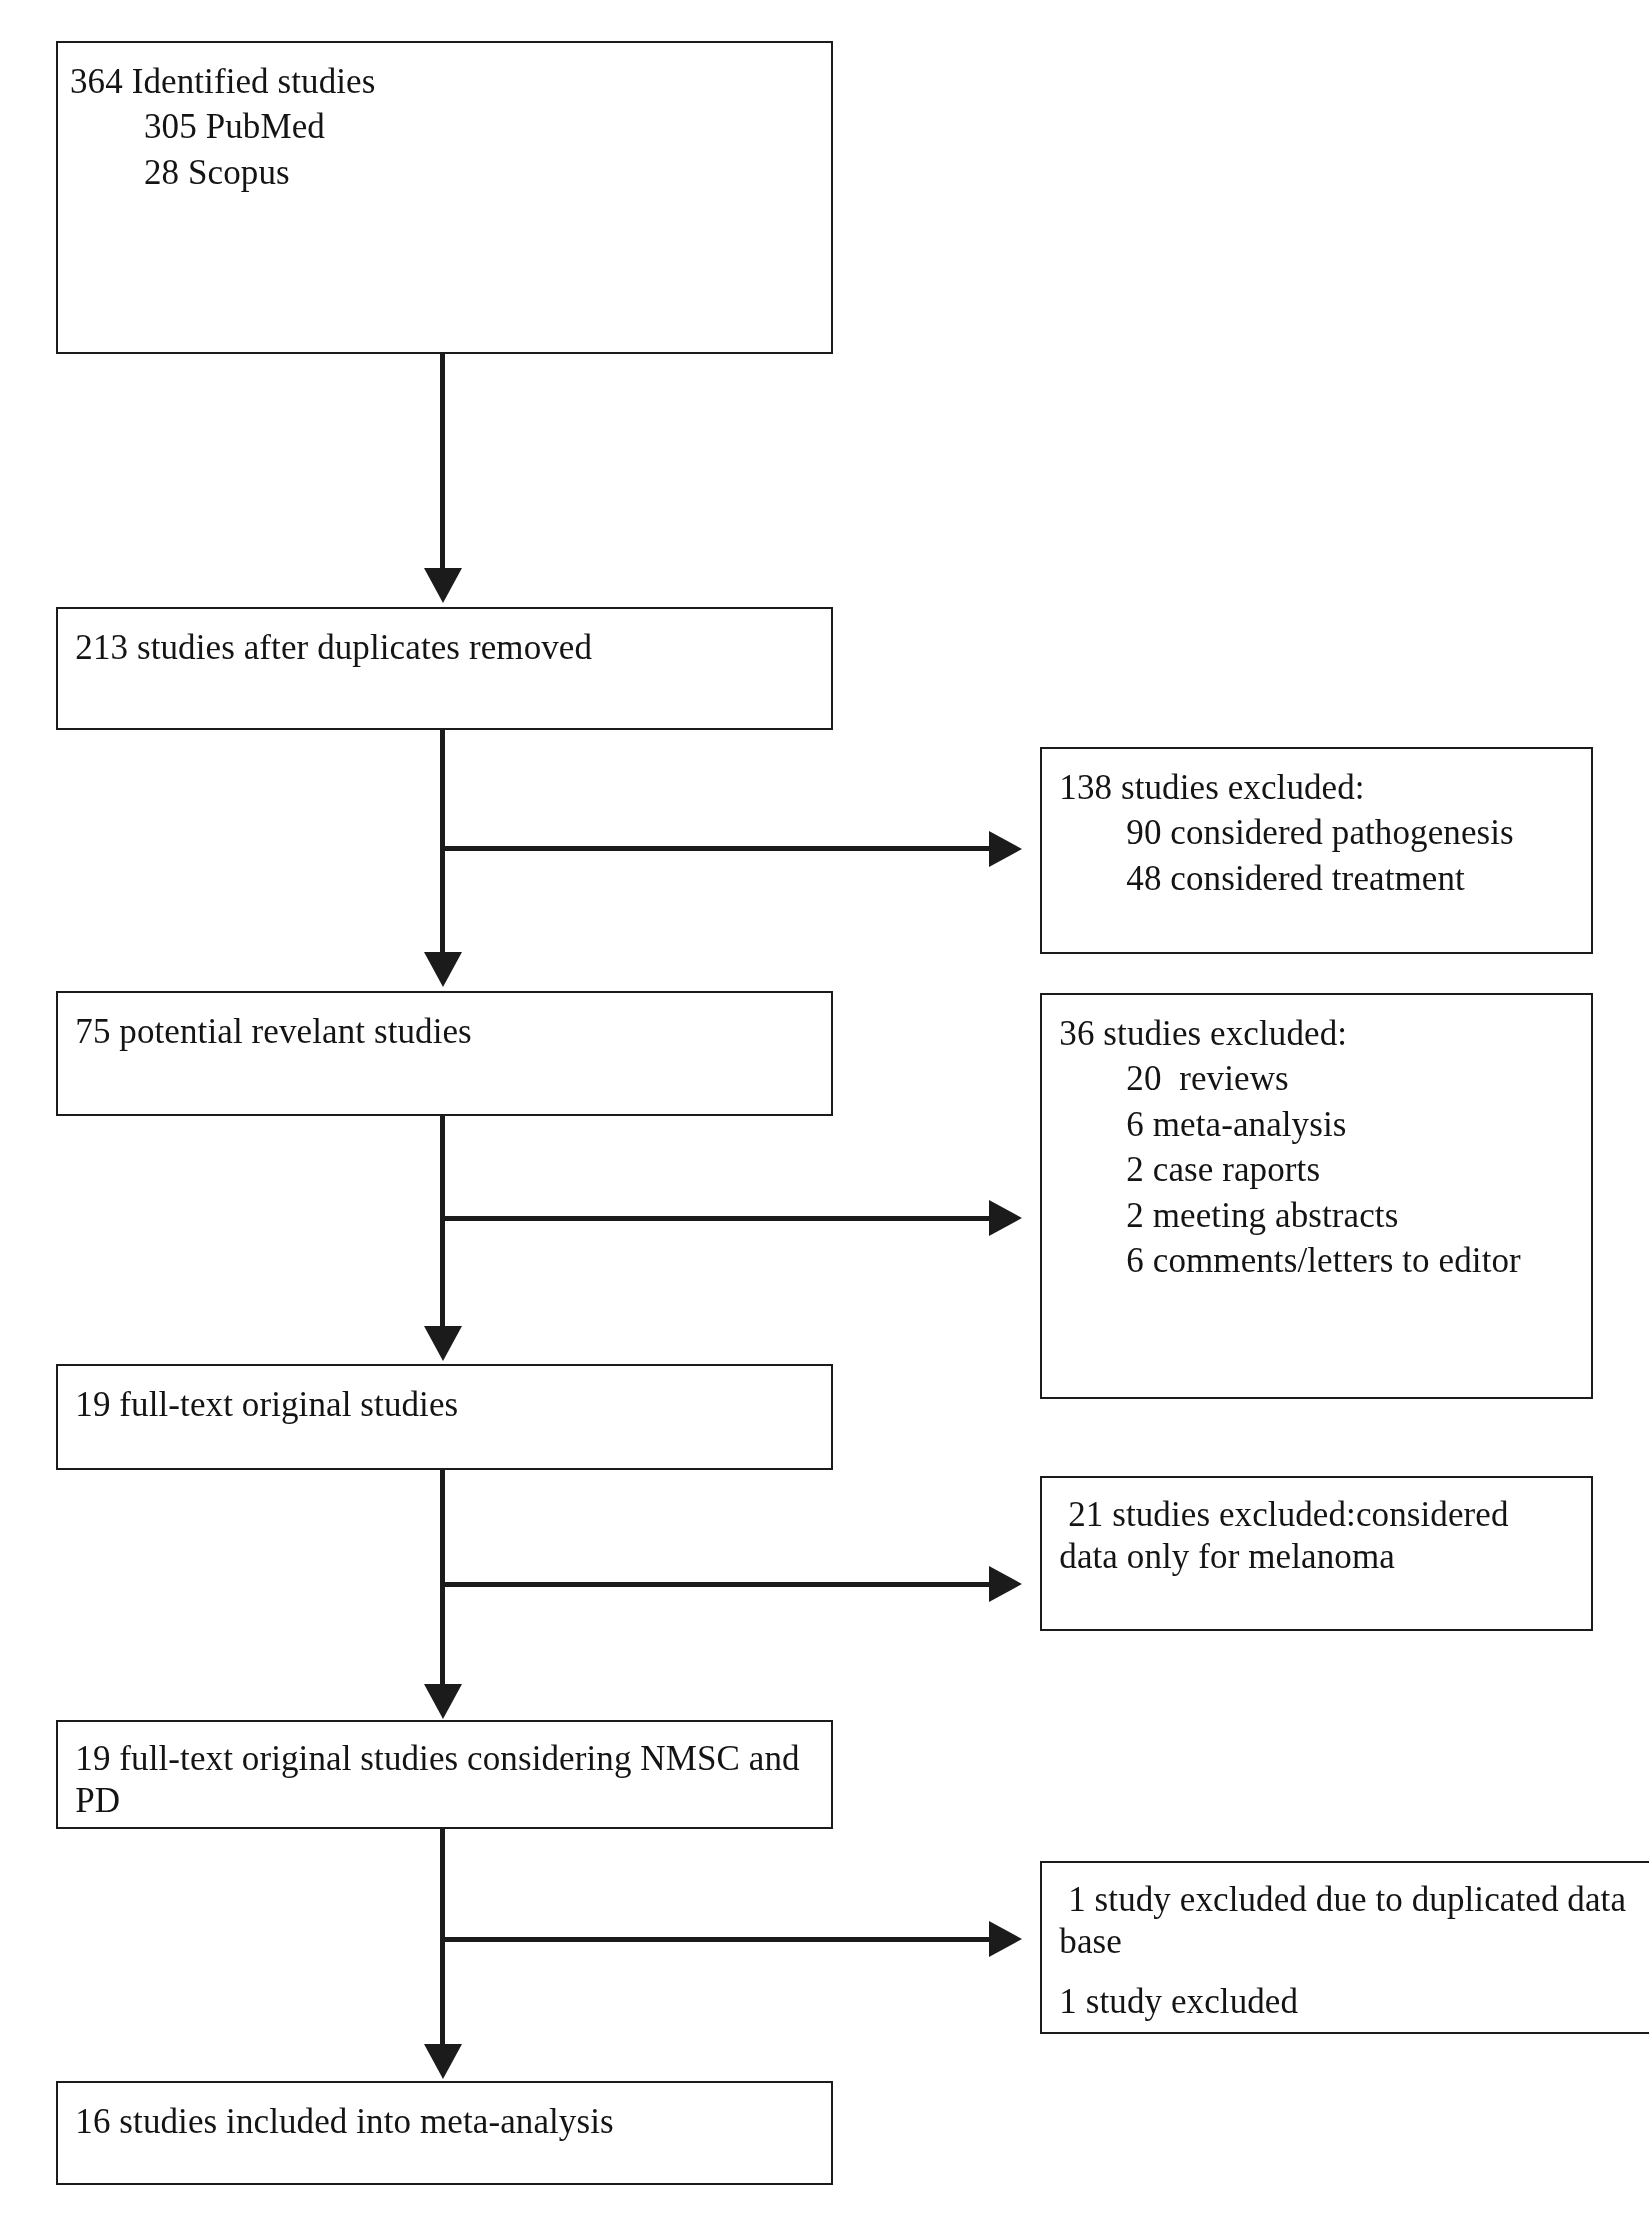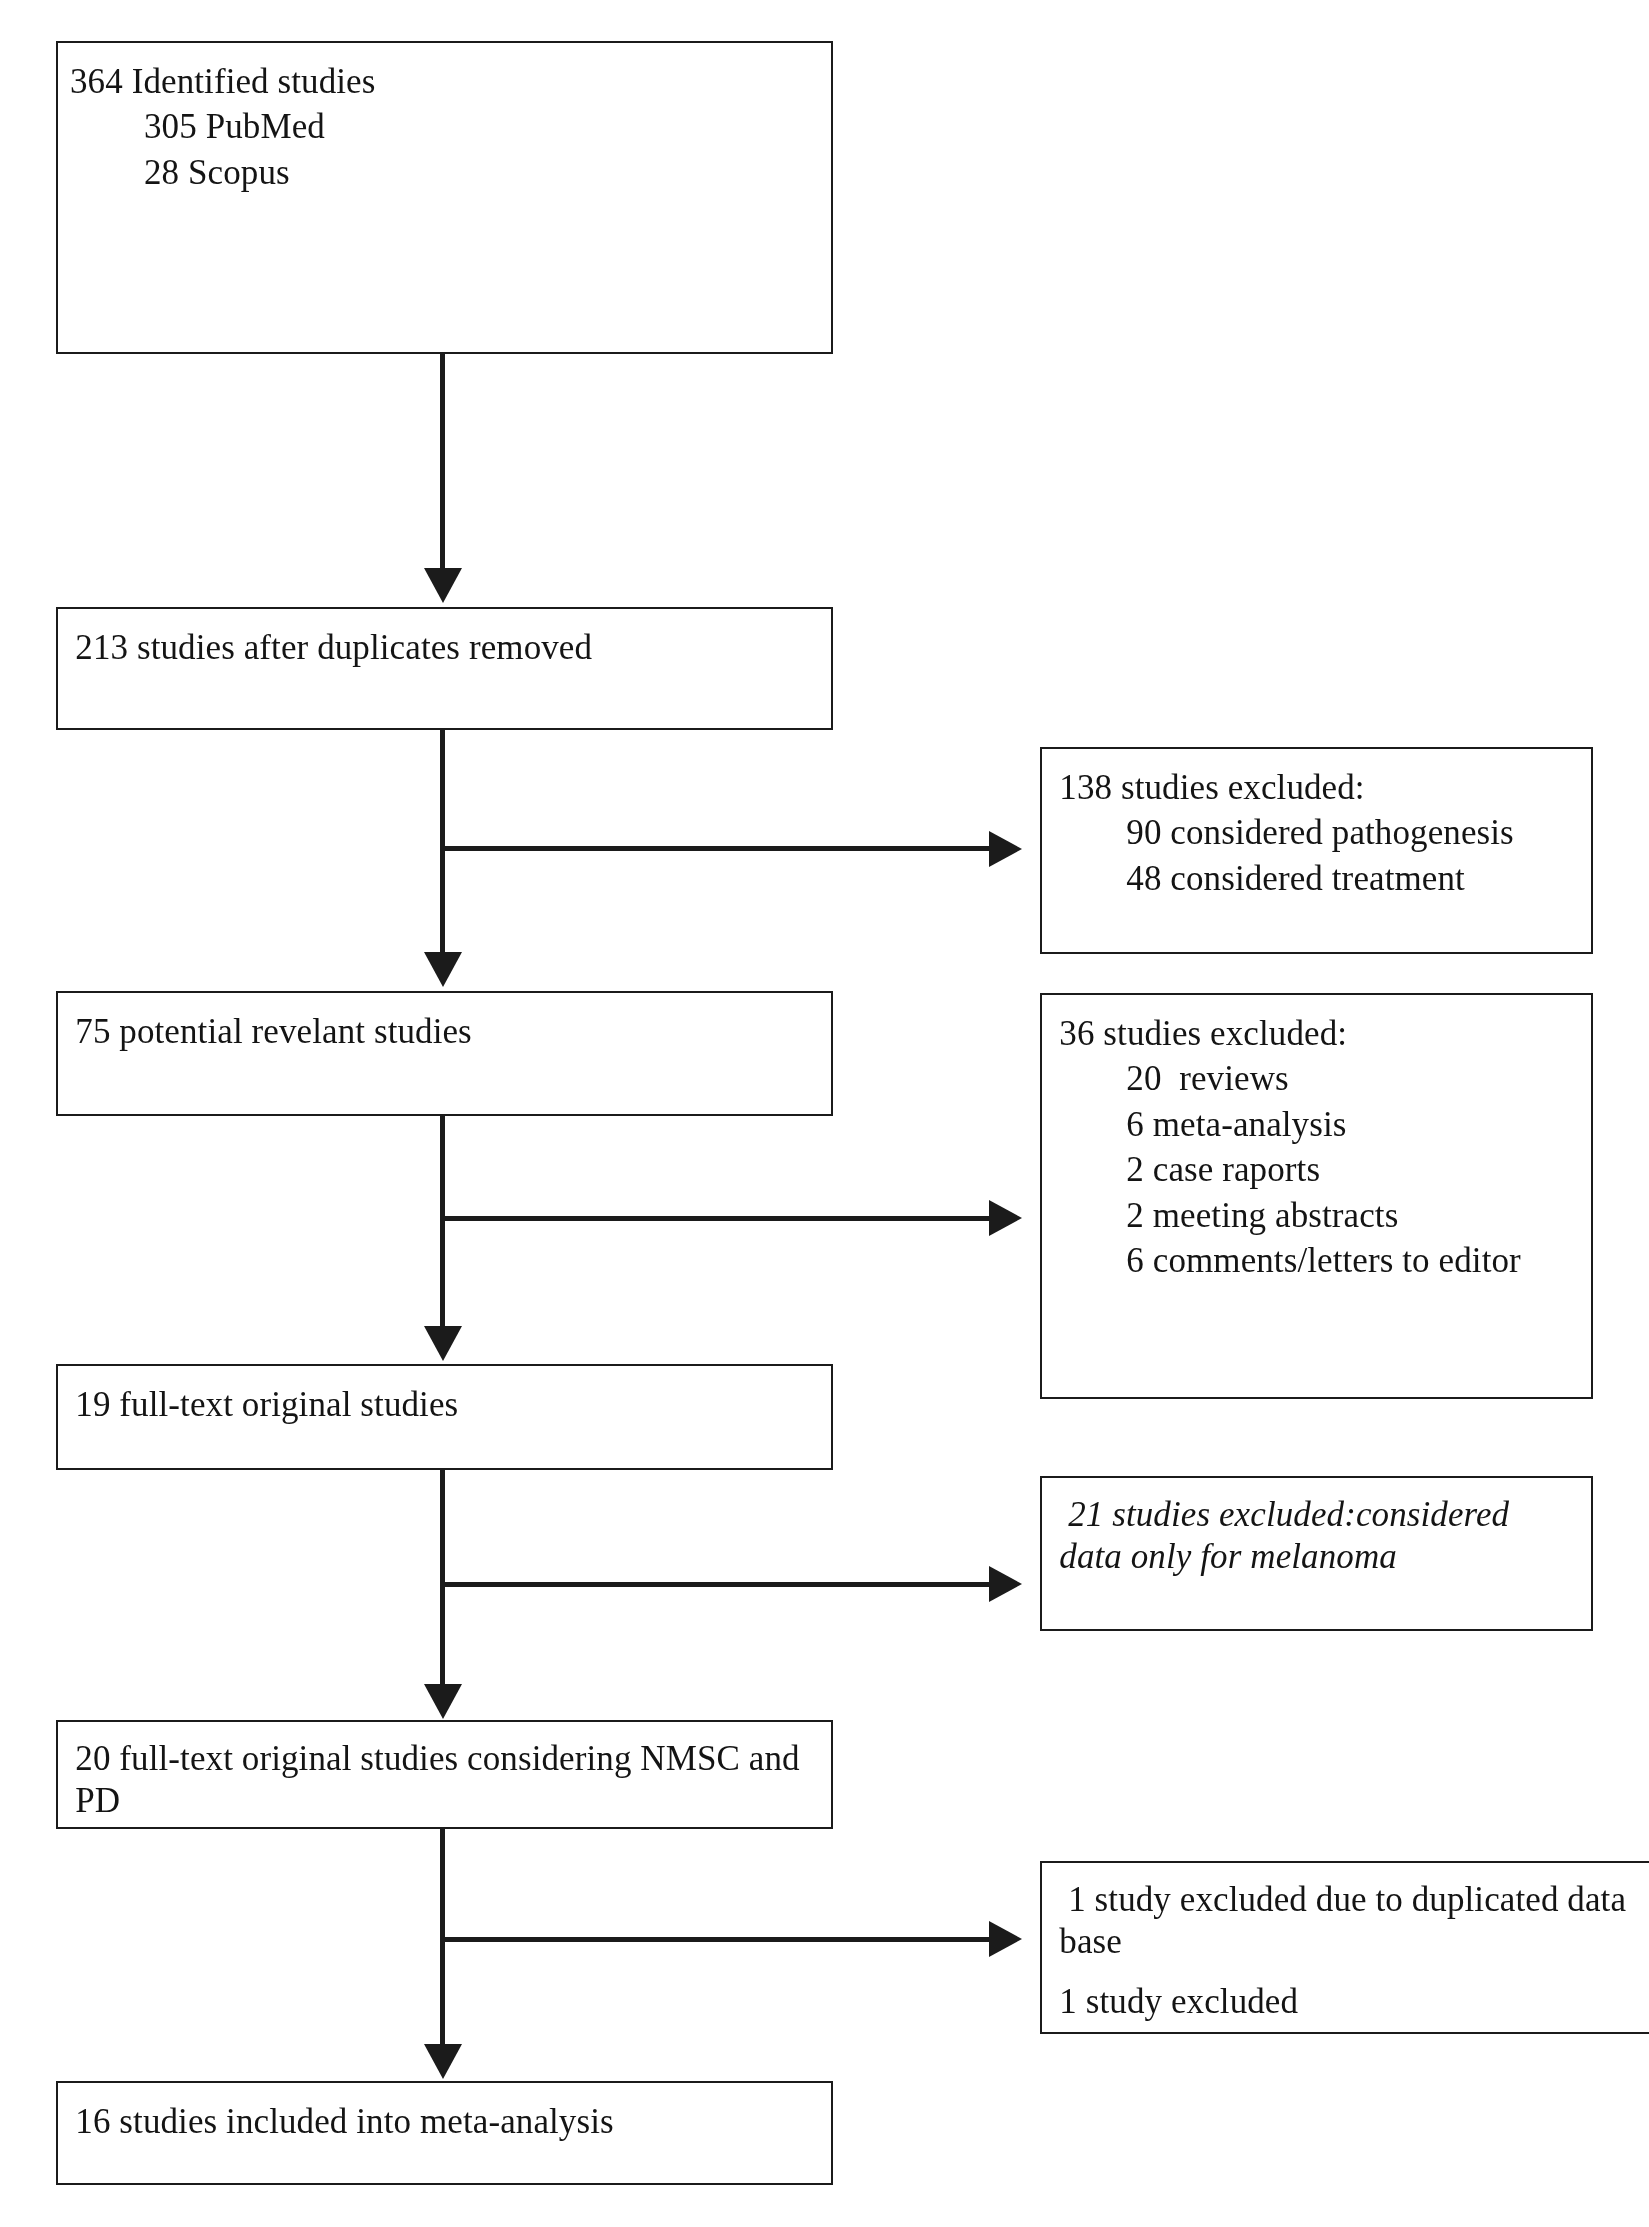--- a/index.html
+++ b/index.html
@@ -134,26 +134,26 @@
   <div class="node" style="left:56px; top:1364px; width:777px; height:106px;">
     <span class="line">19 full-text original studies</span>
   </div>
 
   <div class="vline" style="left:440px; top:1470px; height:216px;"></div>
   <div class="arrow-down" style="left:424px; top:1684px;"></div>
 
   <div class="hline" style="left:443px; top:1582px; width:548px;"></div>
   <div class="arrow-right" style="left:989px; top:1566px;"></div>
 
-  <div class="node" style="left:1040px; top:1476px; width:553px; height:155px;font-style:italic;">
+  <div class="node" style="left:1040px; top:1476px; width:553px; height:155px;">
     <span class="line tight"> 21 studies excluded:considered data only for melanoma</span>
   </div>
 
   <div class="node" style="left:56px; top:1720px; width:777px; height:109px;">
-    <span class="line tight">20 full-text original studies considering NMSC and PD</span>
+    <span class="line tight">19 full-text original studies considering NMSC and PD</span>
   </div>
 
   <div class="vline" style="left:440px; top:1829px; height:218px;"></div>
   <div class="arrow-down" style="left:424px; top:2044px;"></div>
 
   <div class="hline" style="left:443px; top:1937px; width:548px;"></div>
   <div class="arrow-right" style="left:989px; top:1921px;"></div>
 
   <div class="node" style="left:1040px; top:1861px; width:664px; height:173px;">
     <span class="line tight"> 1 study excluded due to duplicated data base</span>

